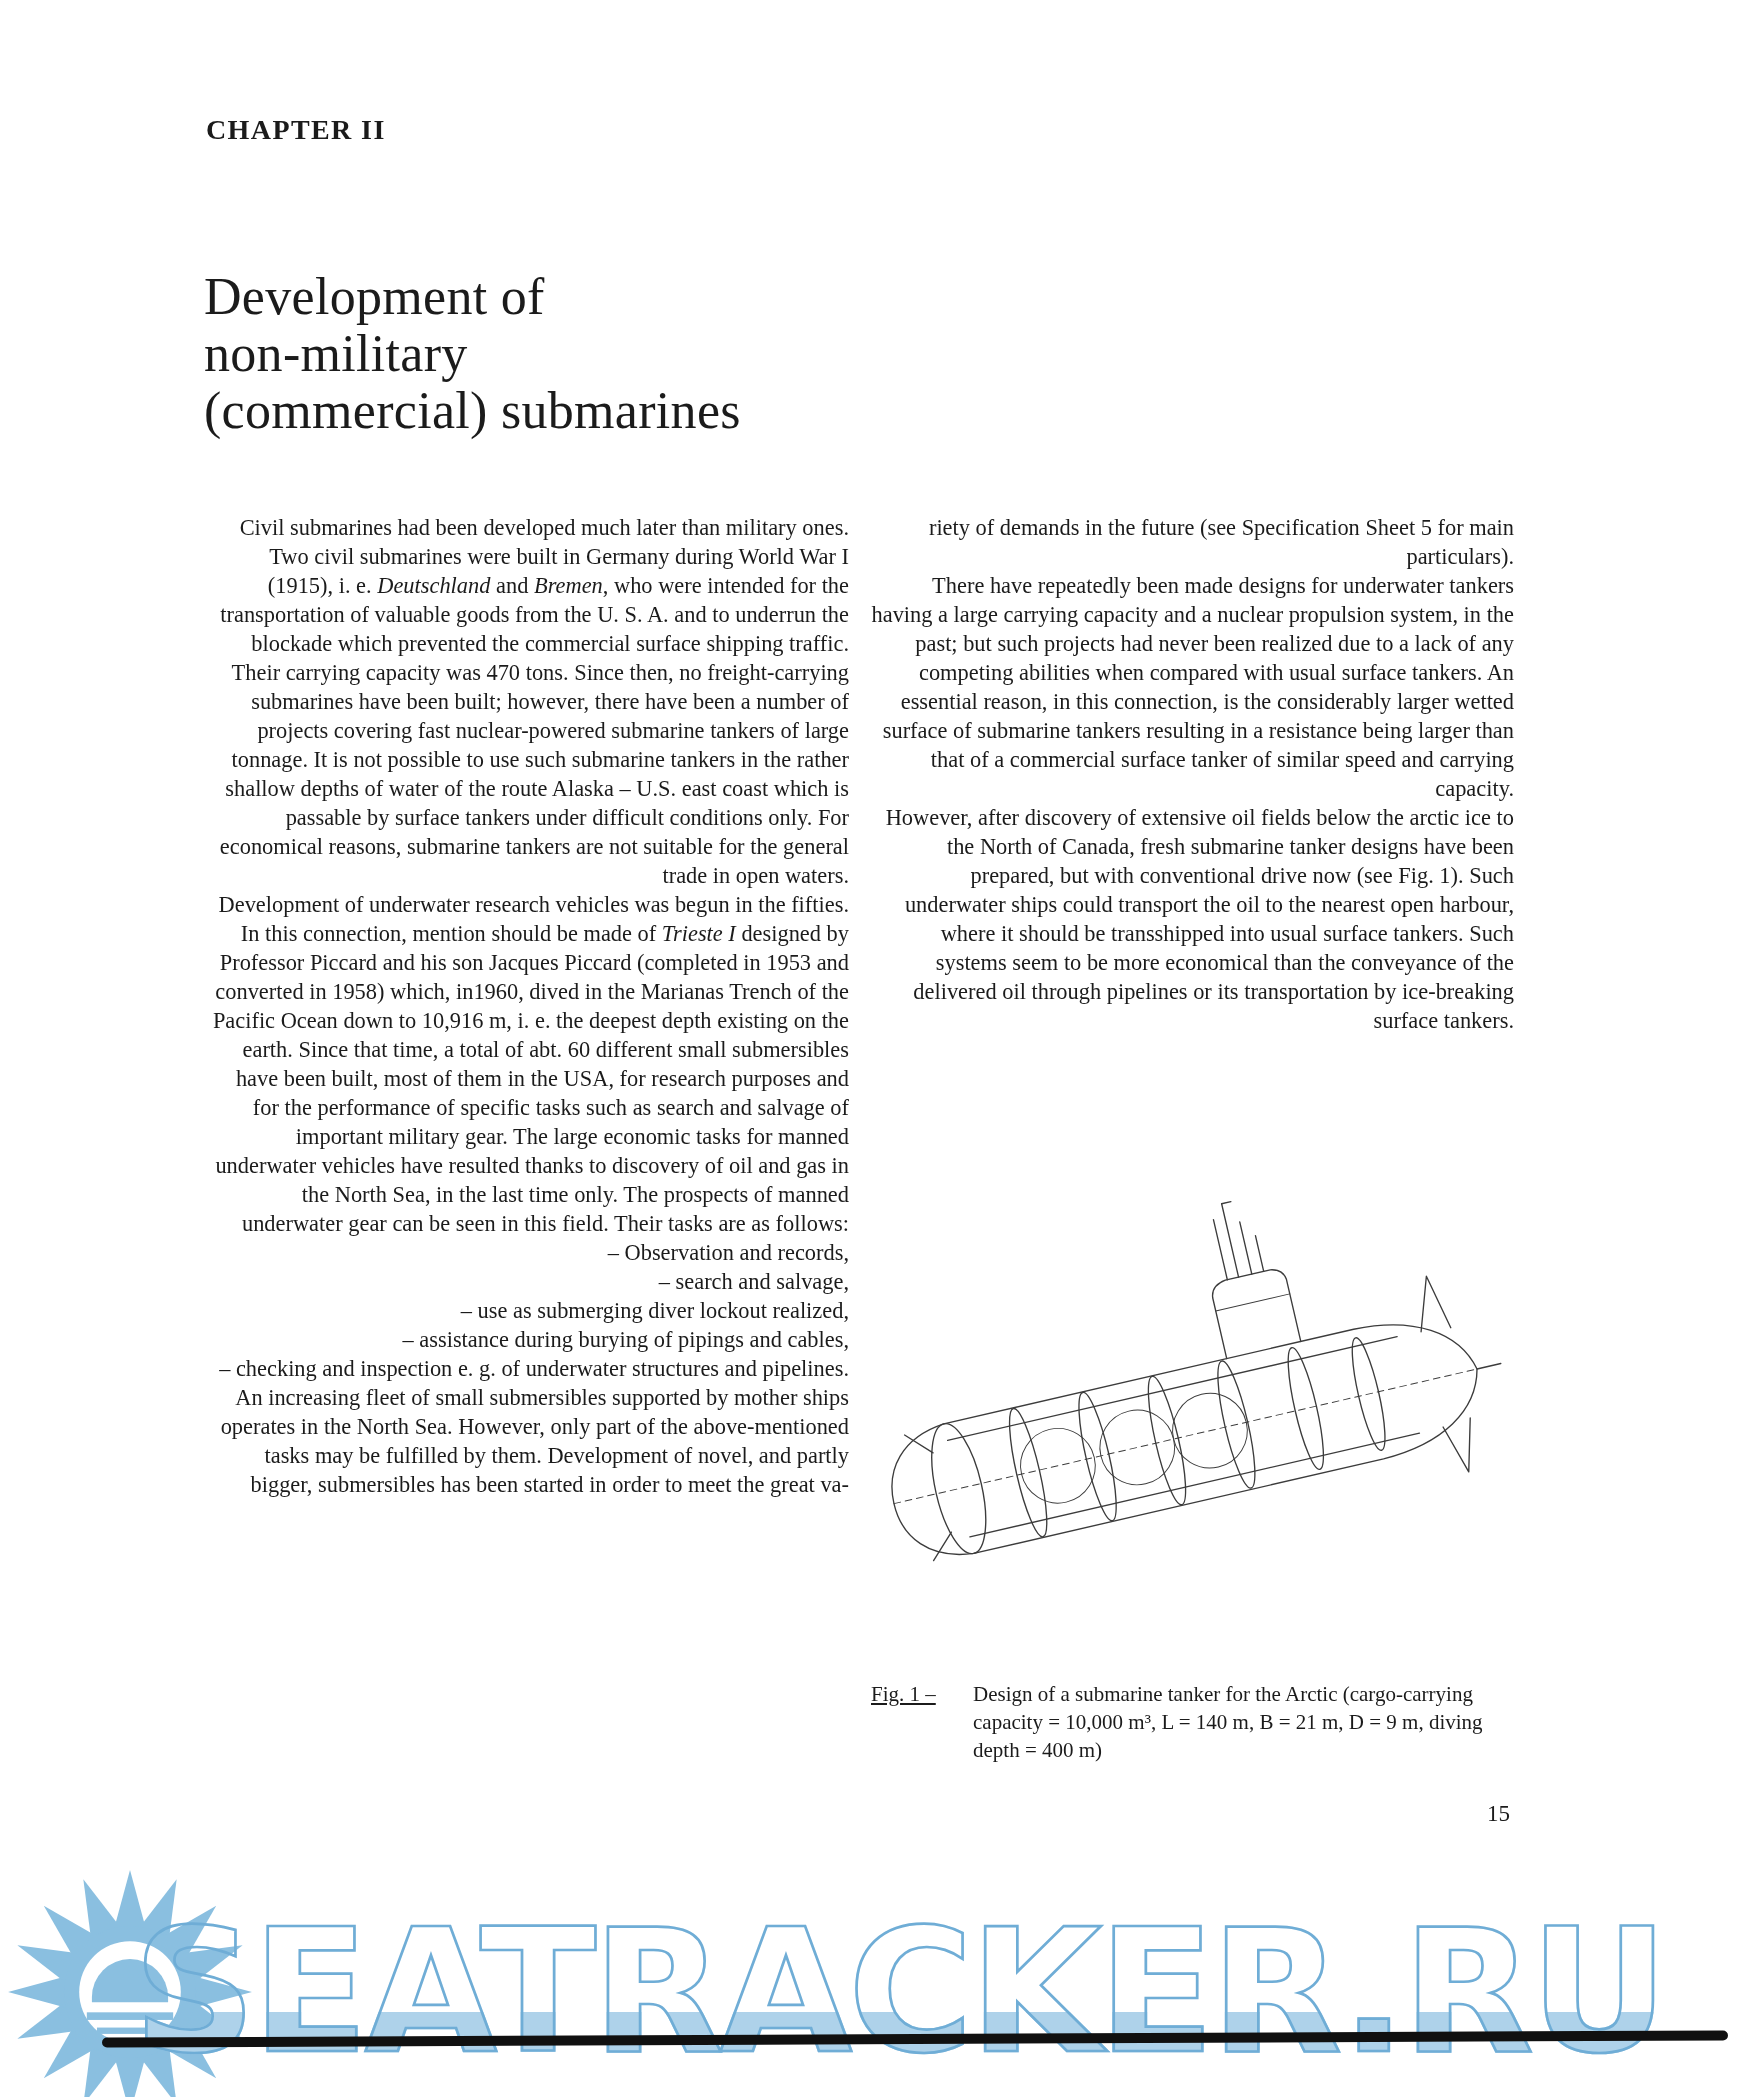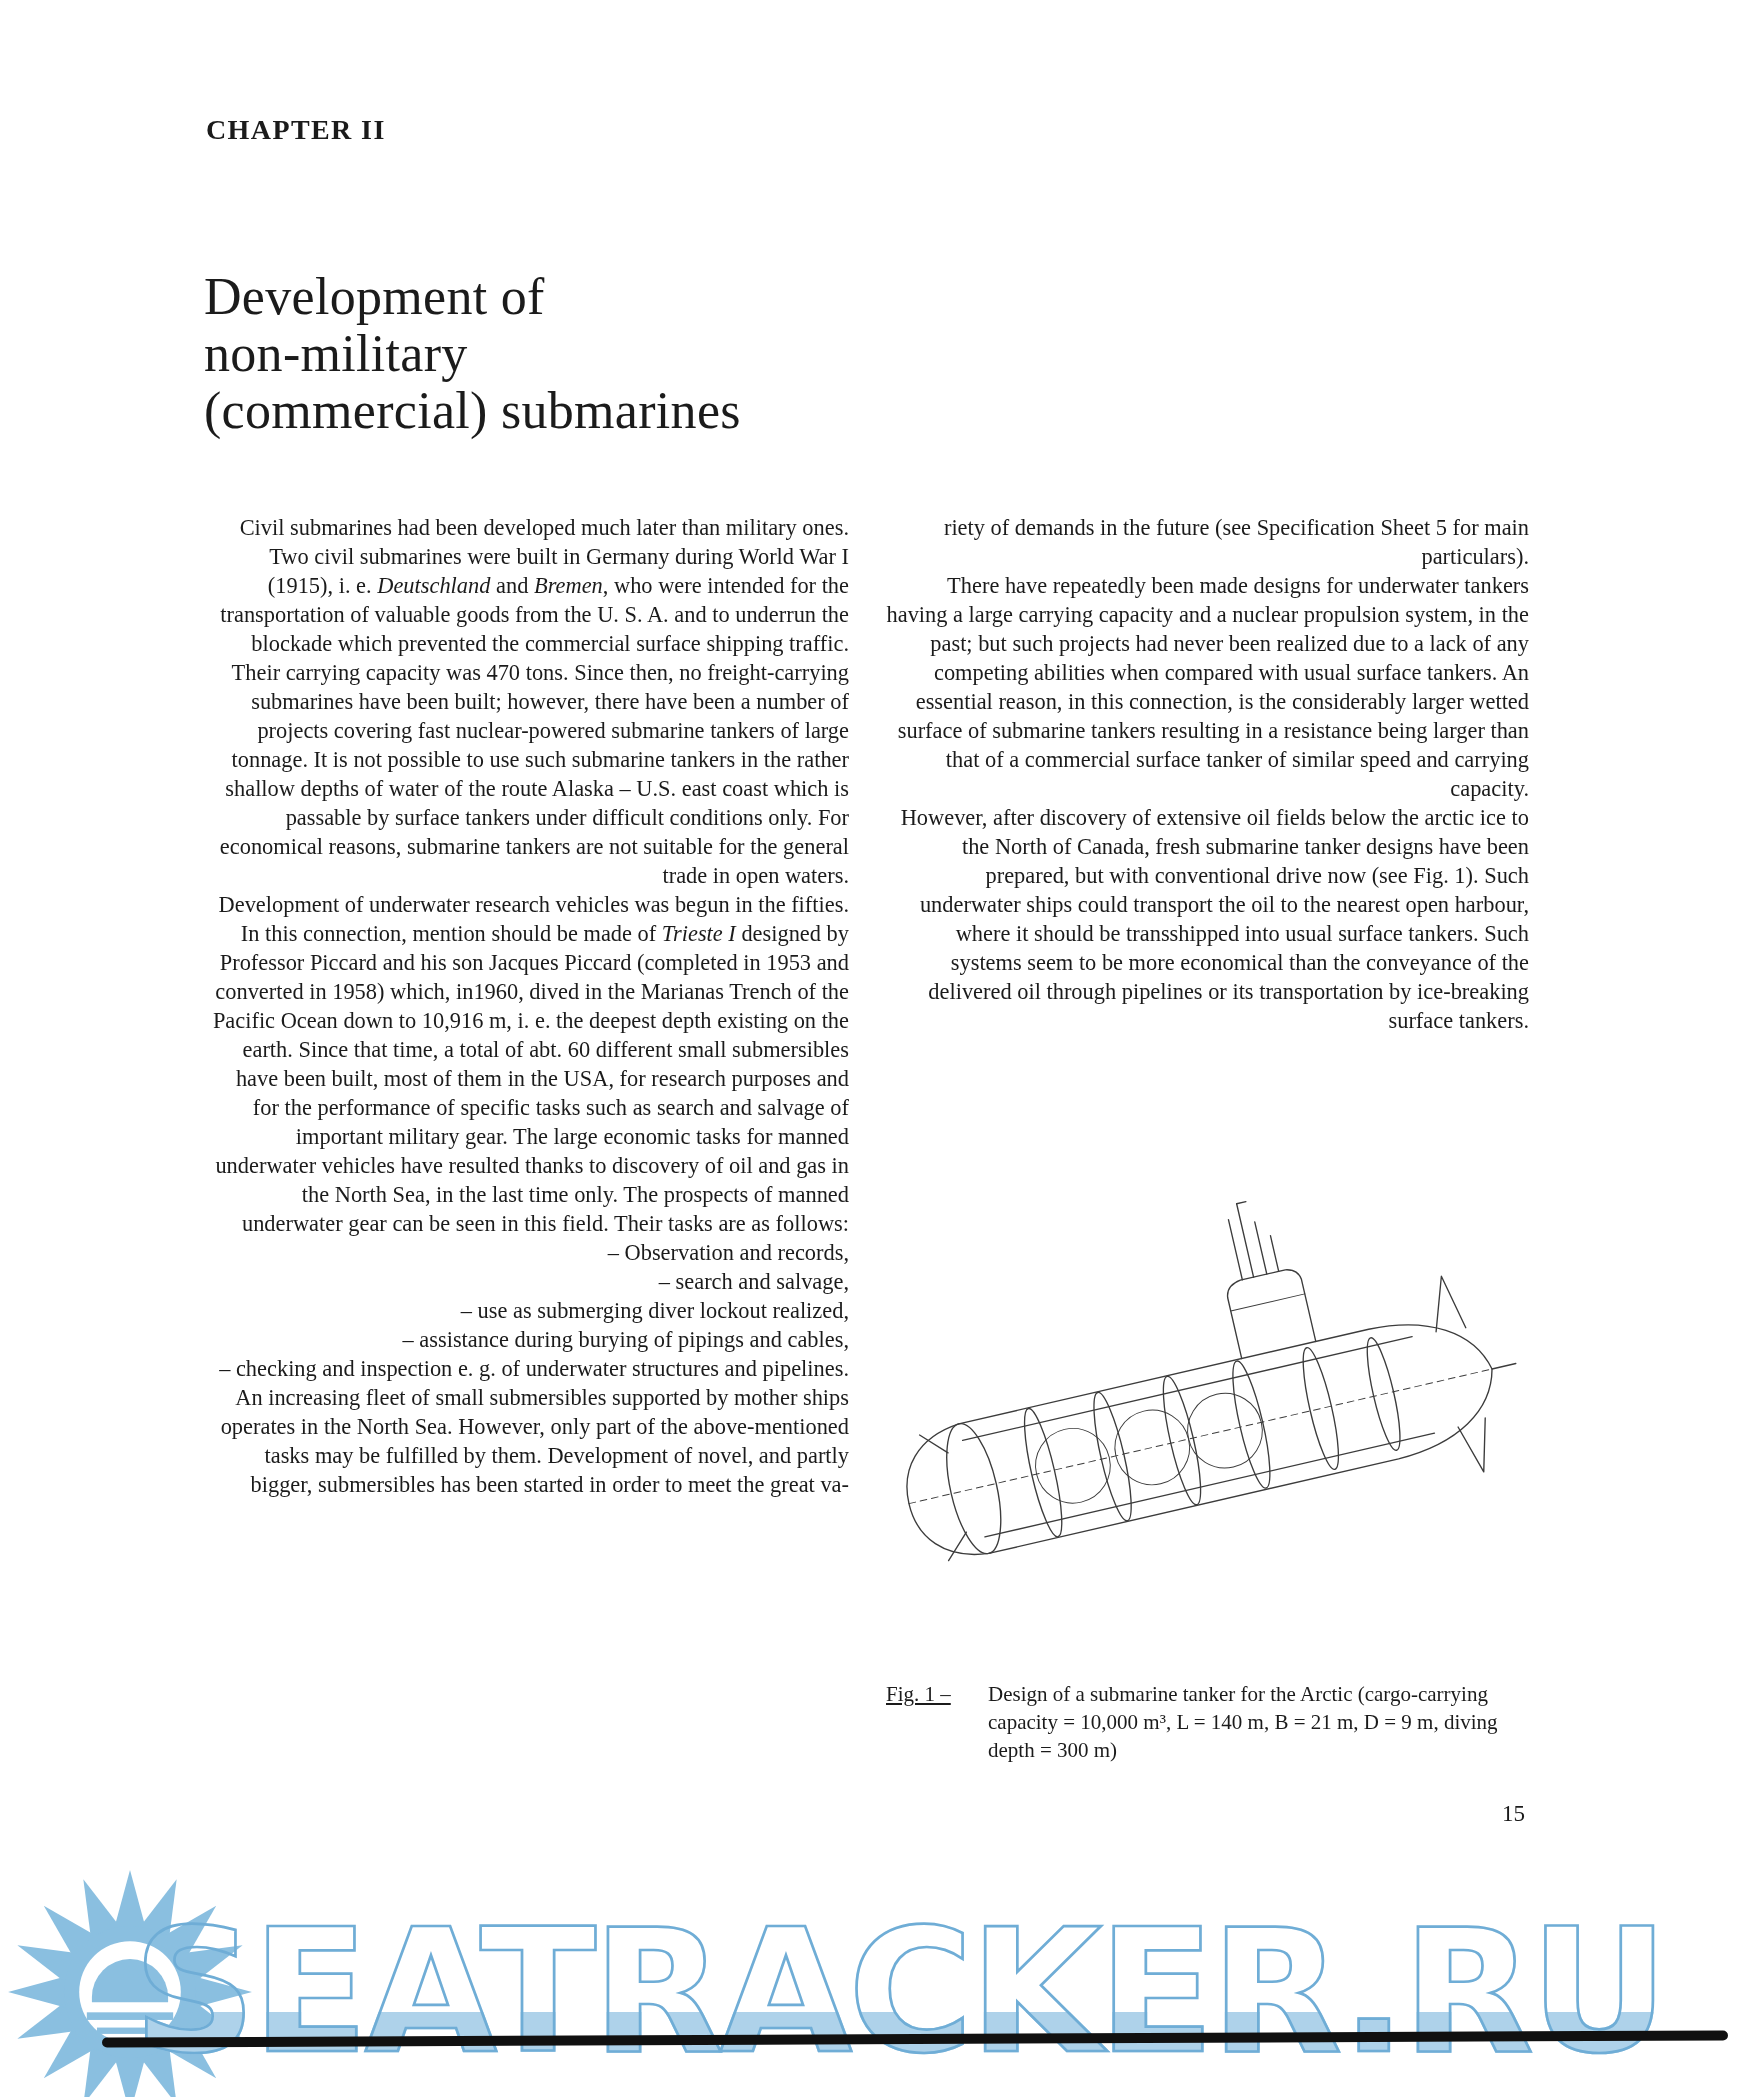--- a/index.html
+++ b/index.html
@@ -15,21 +15,21 @@
     position:absolute; left:206px; top:114px;
     font-size:28px; font-weight:bold; letter-spacing:1.4px;
   }
   .title {
     position:absolute; left:204px; top:268px; margin:0;
     font-size:52px; font-weight:400; line-height:1.10; letter-spacing:0.3px;
   }
   .title-line { display:block; }
   .columns {
     position:absolute; left:206px; top:513px; width:1325px;
-    display:flex; gap:37px;
+    display:flex; gap:22px;
   }
   .col {
     width:643px;
     font-size:22.4px; line-height:29px;
     text-align:justify;
   }
   .col p { margin:0;text-align:right; }
   .li {
     padding-left:24.4px; text-indent:-24.4px;
     text-align:left;
@@ -135,21 +135,21 @@
             <path d="M 904,360 L 940,360"></path>
 
             <path d="M 95,300 L 60,265"></path>
             <path d="M 95,420 L 60,455"></path>
           </g>
         </svg>
       </div>
 
       <div class="caption">
         <span class="cap-label">Fig. 1 –</span>
-        <span class="cap-text">Design of a submarine tanker for the Arctic (cargo-carrying capacity = 10,000 m³, L = 140 m, B = 21 m, D = 9 m, diving depth = 300 m)</span>
+        <span class="cap-text">Design of a submarine tanker for the Arctic (cargo-carrying capacity = 10,000 m³, L = 140 m, B = 21 m, D = 9 m, diving depth = 400 m)</span>
       </div>
 
       <div class="page-number">15</div>
     </div>
 
   </div>
 
   <svg class="wm-sun" viewBox="-100 -100 200 200" xmlns="http://www.w3.org/2000/svg">
     <g fill="#8abfe0">
       <path d="M0,-96 L13,-48 L-13,-48 Z"></path>

